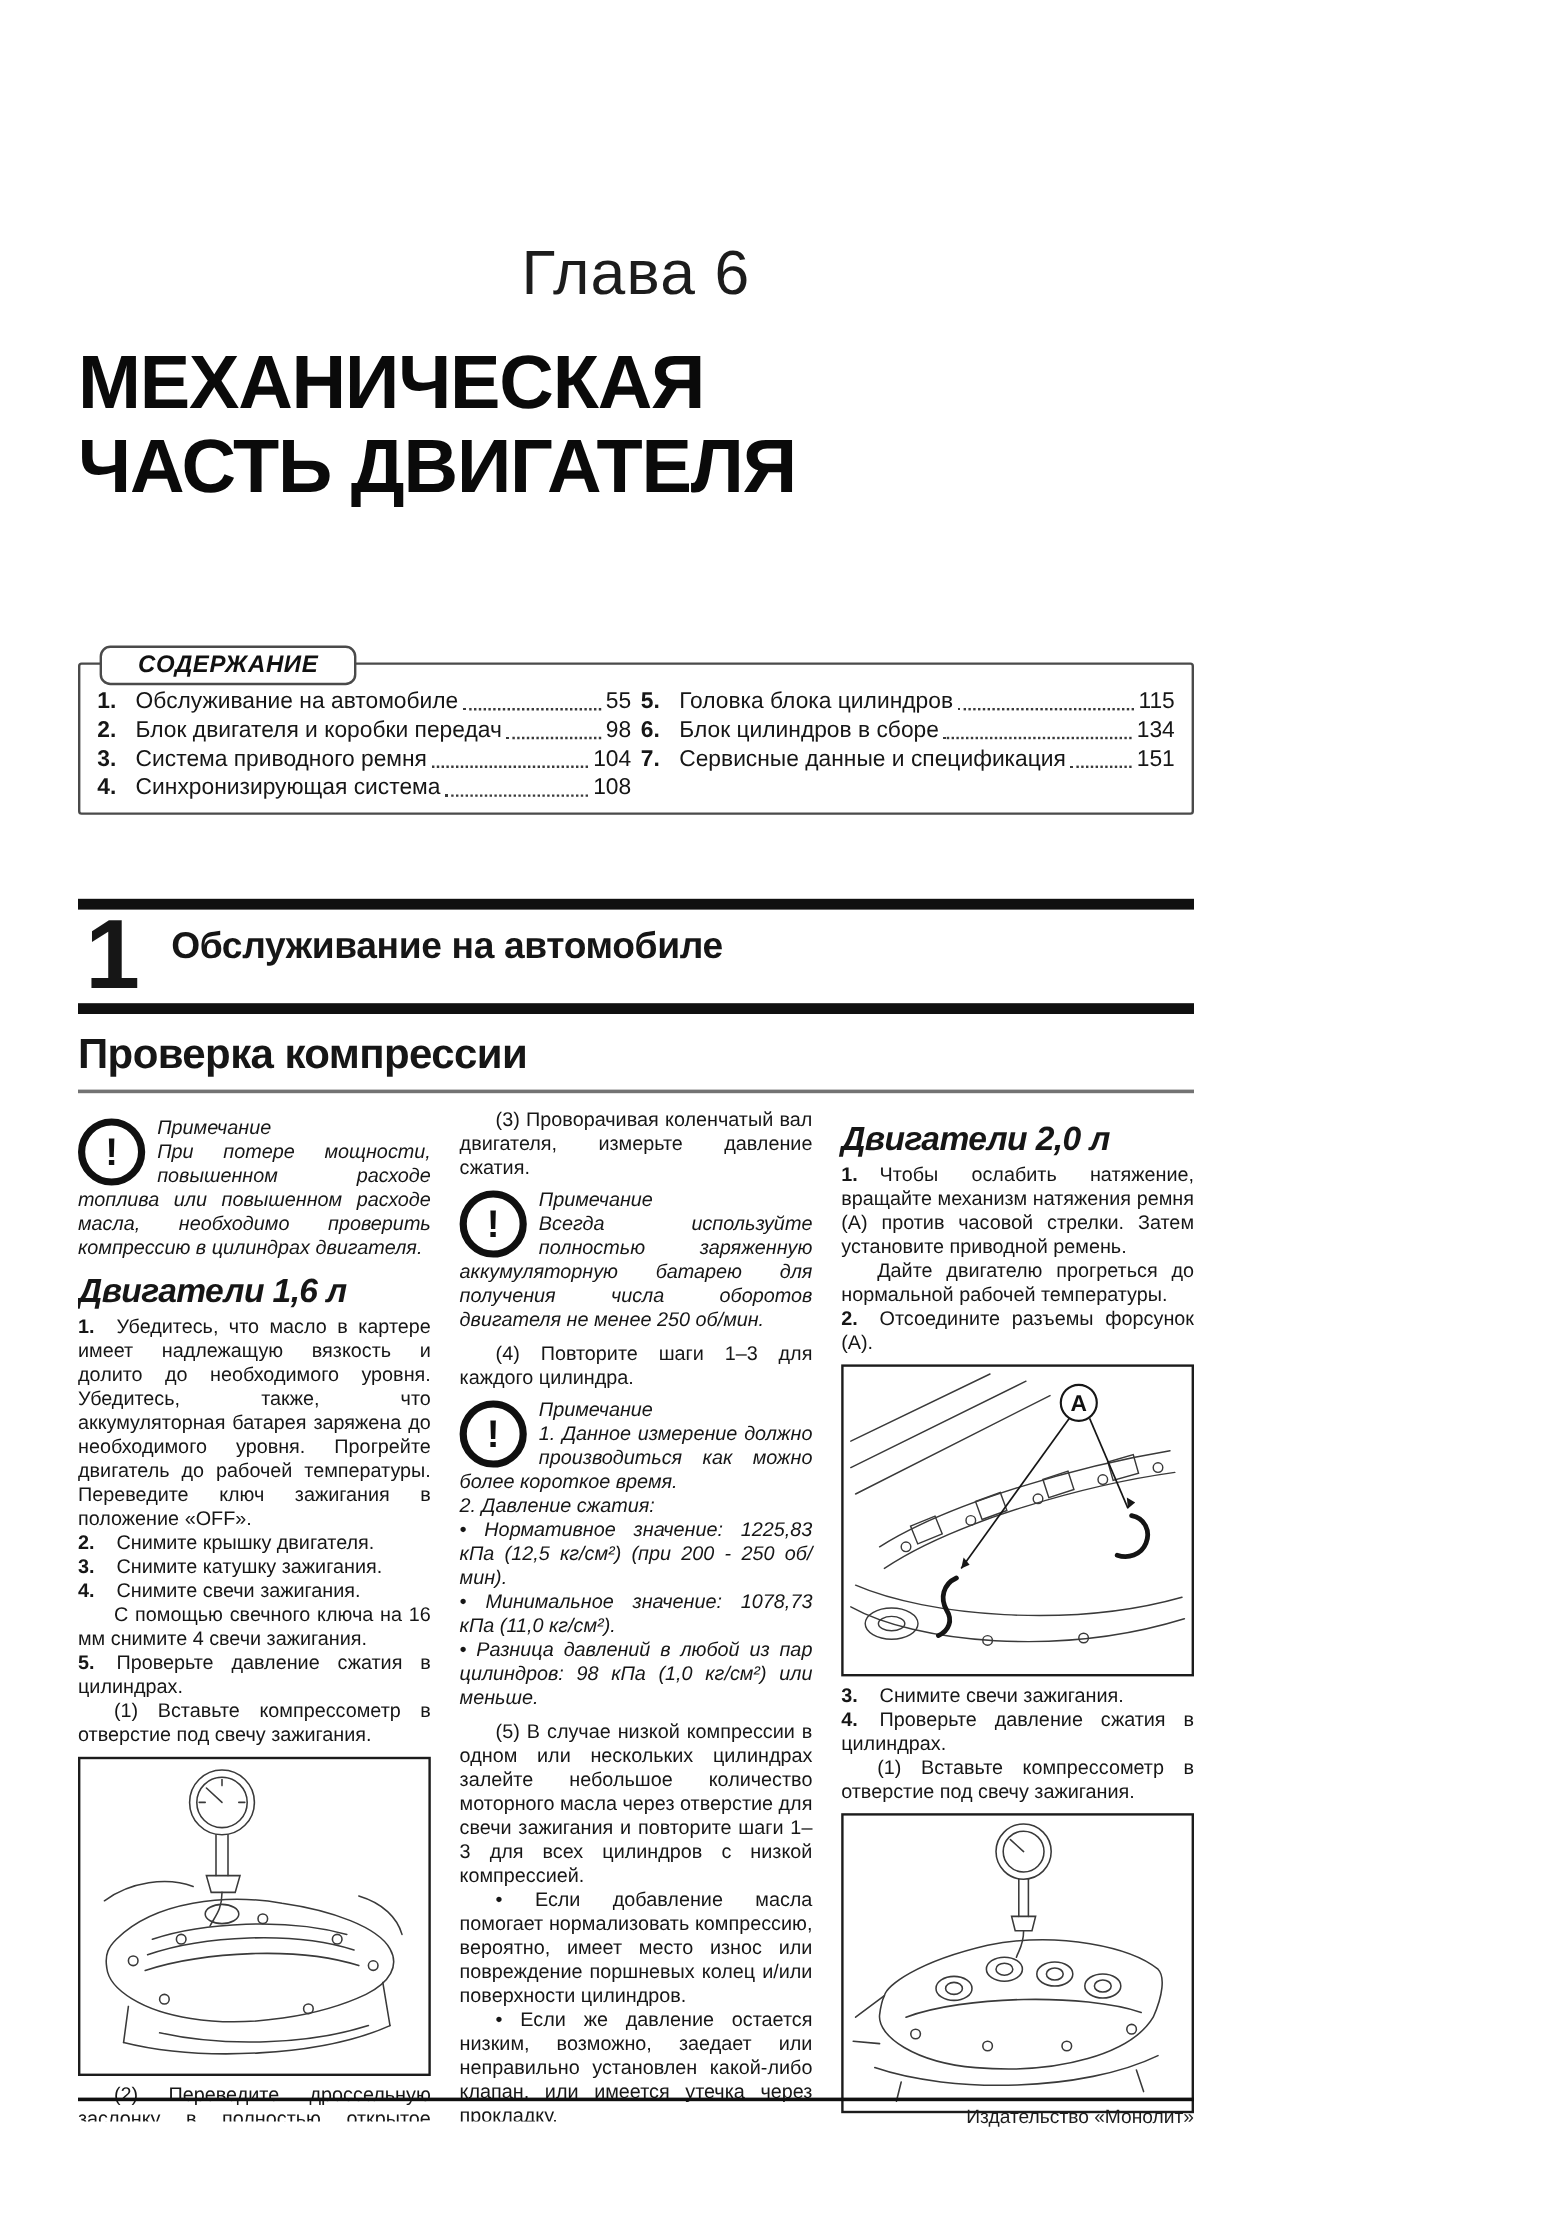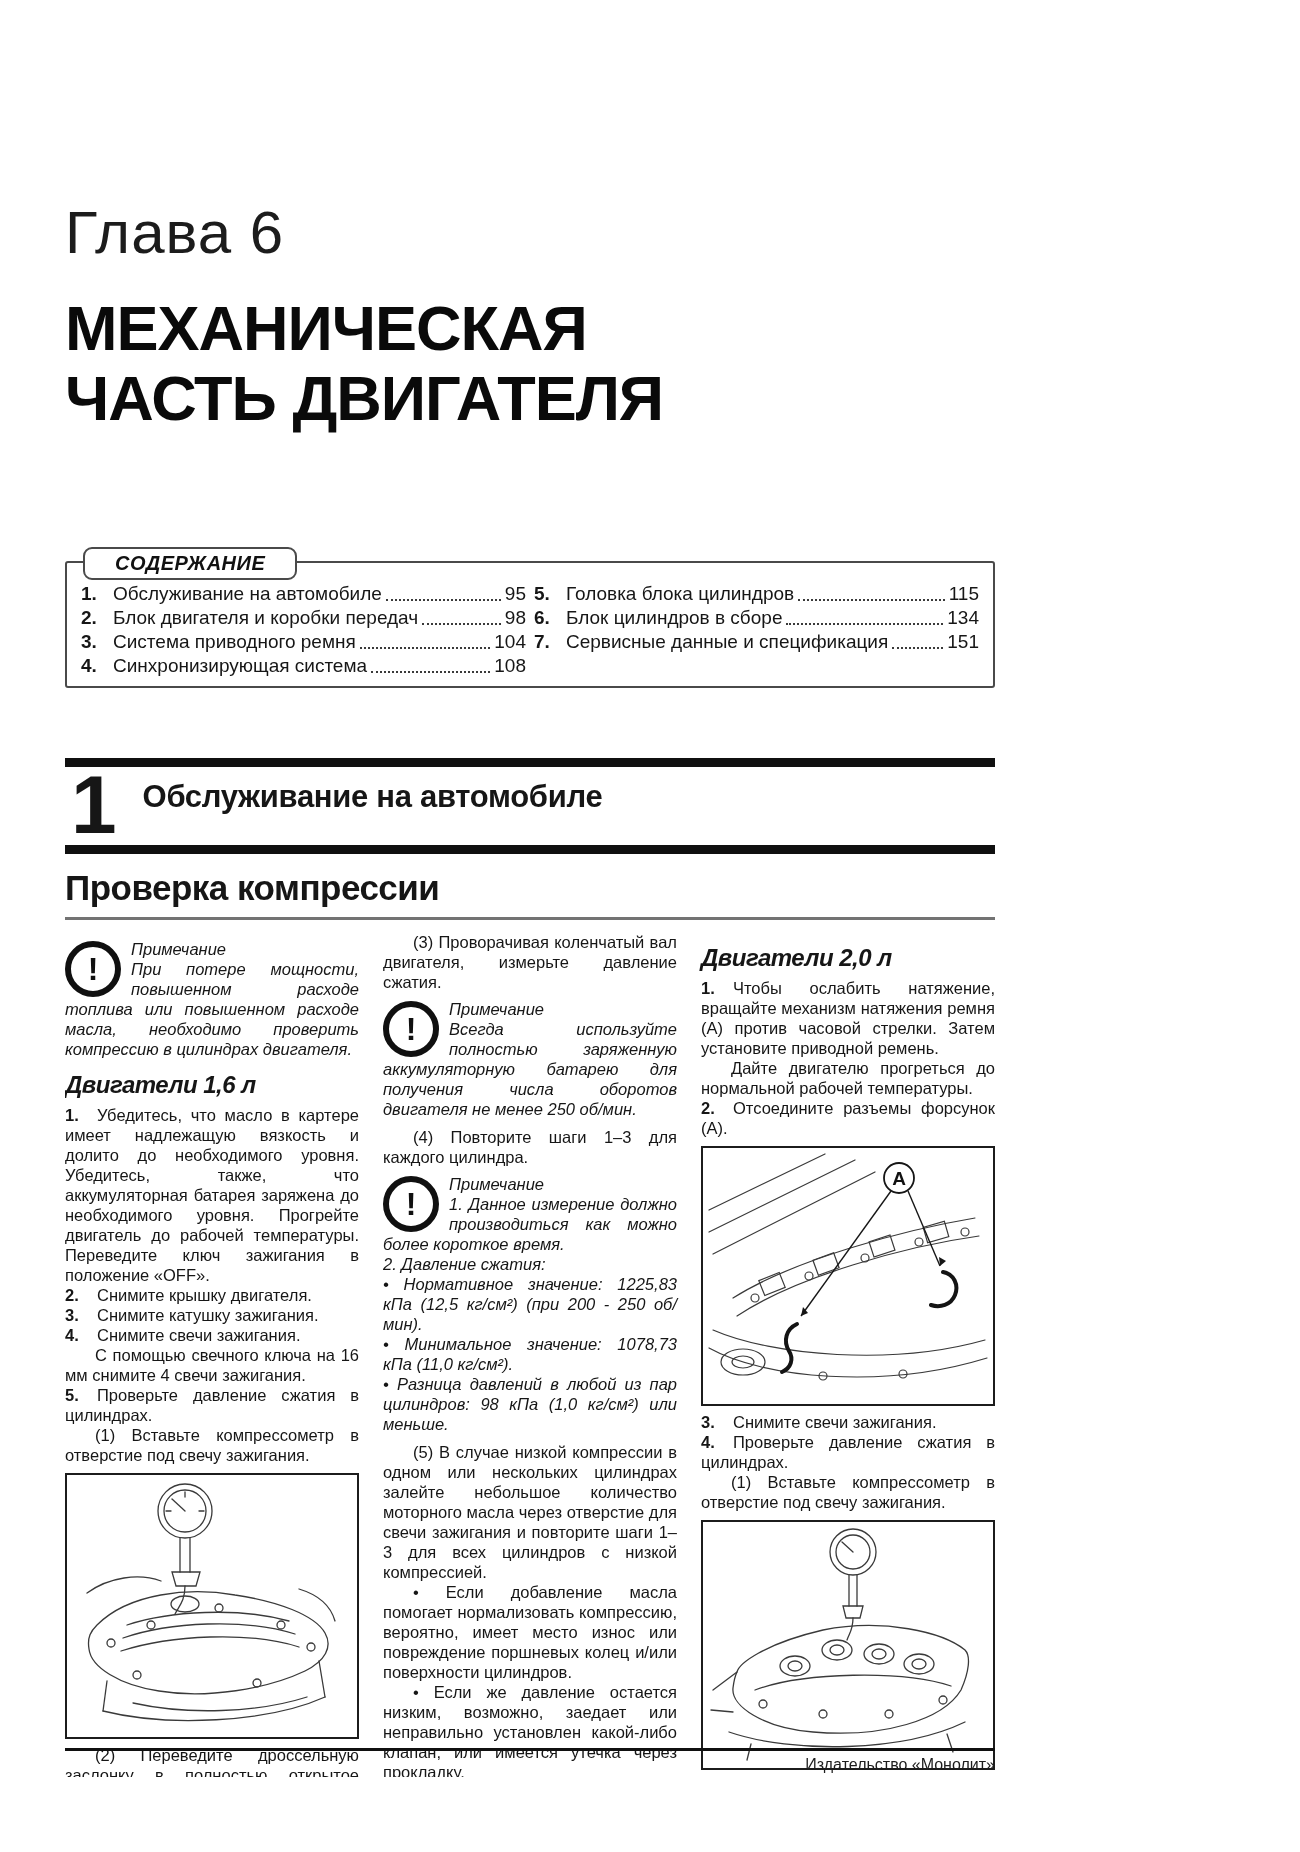--- a/index.html
+++ b/index.html
@@ -2,21 +2,21 @@
 <html lang="ru"><head>
 <meta charset="utf-8">
 <style>
   html,body{margin:0;padding:0;background:#ffffff;}
   .page{
     position:relative;width:1300px;height:1852px;background:#ffffff;
     font-family:"Liberation Sans",sans-serif;color:#161616;overflow:hidden;
   }
   .content{position:absolute;left:65px;top:0;width:930px;}
   
-  .chapter{margin-top:198px;font-size:60px;font-weight:400;color:#1c1c1c;letter-spacing:1px;}
+  .chapter{margin-top:198px;font-size:52px;font-weight:400;color:#1c1c1c;letter-spacing:1px;text-align:center;}
   .main-title{margin:26px 0 12px 0;font-size:63px;line-height:70px;font-weight:900;color:#0a0a0a;letter-spacing:-1px;}
   
   .toc{position:relative;margin-top:128px;border:2px solid #4a4a4a;border-radius:3px;padding:20px 14px 10px 14px;display:flex;gap:8px;}
   .toc-tab{
     position:absolute;top:-16px;left:16px;background:#fff;border:2px solid #4a4a4a;border-radius:9px;
     padding:3px 30px;font-size:20px;font-weight:bold;font-style:italic;letter-spacing:.5px;color:#111;
   }
   .toc-col{flex:1;display:flex;flex-direction:column;gap:3px;}
   .toc-item{display:flex;align-items:flex-end;font-size:19px;line-height:21px;}
   .toc-num{font-weight:bold;width:32px;flex:none;}
@@ -29,21 +29,21 @@
   .sec-title{font-size:31px;font-weight:bold;margin-top:8px;letter-spacing:-.3px;}
   
   .article-title{margin:14px 0 0 0;font-size:35px;font-weight:900;letter-spacing:-.5px;border-bottom:3px solid #737373;padding-bottom:9px;}
   
   .columns{margin-top:12px;display:flex;gap:24px;height:845px;overflow:hidden;}
   .col{width:294px;flex:none;font-size:16.5px;line-height:20px;text-align:justify;}
   .p{margin:0;}
   .indent{text-indent:30px;}
   .step{margin:0;}
   .step b{display:inline-block;min-width:32px;font-weight:bold;font-style:normal;}
-  .h3{font-size:24px;font-weight:bold;font-style:italic;margin:16px 0 10px 0;letter-spacing:-.5px;text-align:left;}
+  .h3{font-size:28px;font-weight:bold;font-style:italic;margin:16px 0 10px 0;letter-spacing:-.5px;text-align:left;}
   .note{margin:6px 0 8px 0;font-style:italic;}
   .note-icon{
     float:left;width:44px;height:44px;border:6px solid #101010;border-radius:50%;
     display:flex;align-items:center;justify-content:center;
     font-size:32px;font-weight:900;font-style:normal;color:#101010;margin:3px 10px 2px 0;
   }
   .note-title{padding-top:1px;}
   .figure{border:2px solid #1c1c1c;background:#fff;margin:8px 0 6px 0;}
   .figure svg{display:block;}
   .caption{margin:2px 0 0 0;}
@@ -62,21 +62,21 @@
 
     <h1 class="main-title"><span>МЕХАНИЧЕСКАЯ</span><br><span>ЧАСТЬ ДВИГАТЕЛЯ</span></h1>
 
     <div class="toc">
       <div class="toc-tab">СОДЕРЖАНИЕ</div>
       <div class="toc-col">
         <div class="toc-item">
           <span class="toc-num">1.</span>
           <span class="toc-title">Обслуживание на автомобиле</span>
           <span class="leader"></span>
-          <span class="toc-page">95</span>
+          <span class="toc-page">55</span>
         </div>
         <div class="toc-item">
           <span class="toc-num">2.</span>
           <span class="toc-title">Блок двигателя и коробки передач</span>
           <span class="leader"></span>
           <span class="toc-page">98</span>
         </div>
         <div class="toc-item">
           <span class="toc-num">3.</span>
           <span class="toc-title">Система приводного ремня</span>

